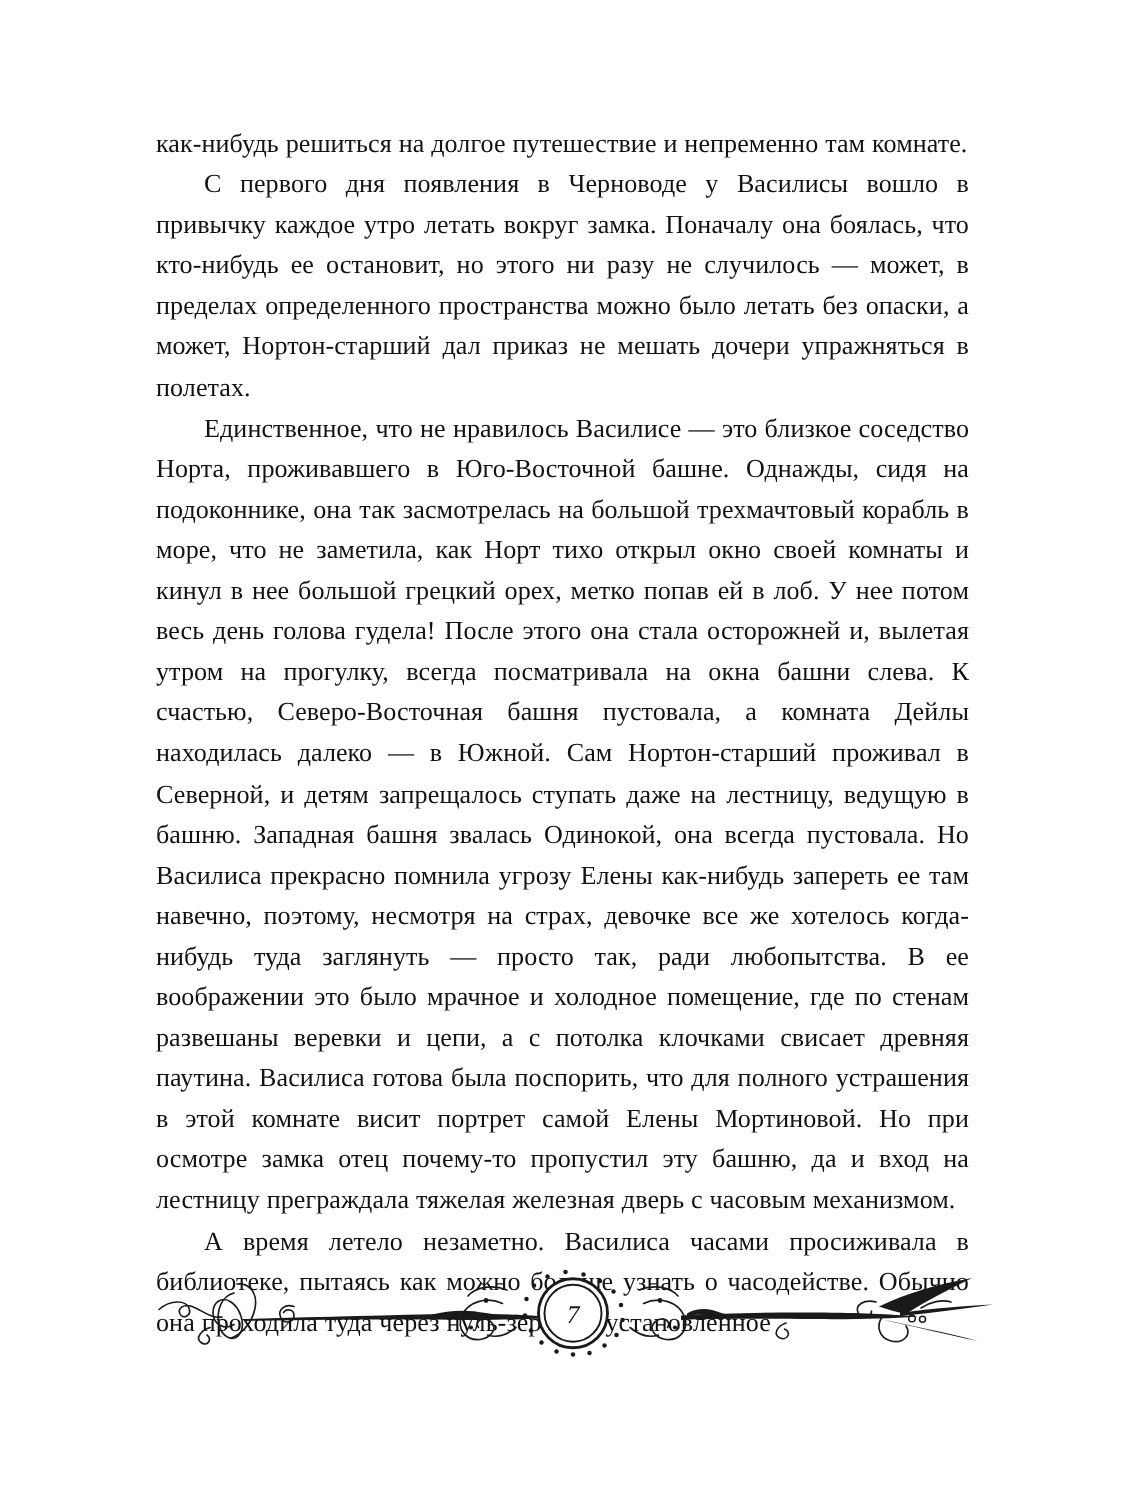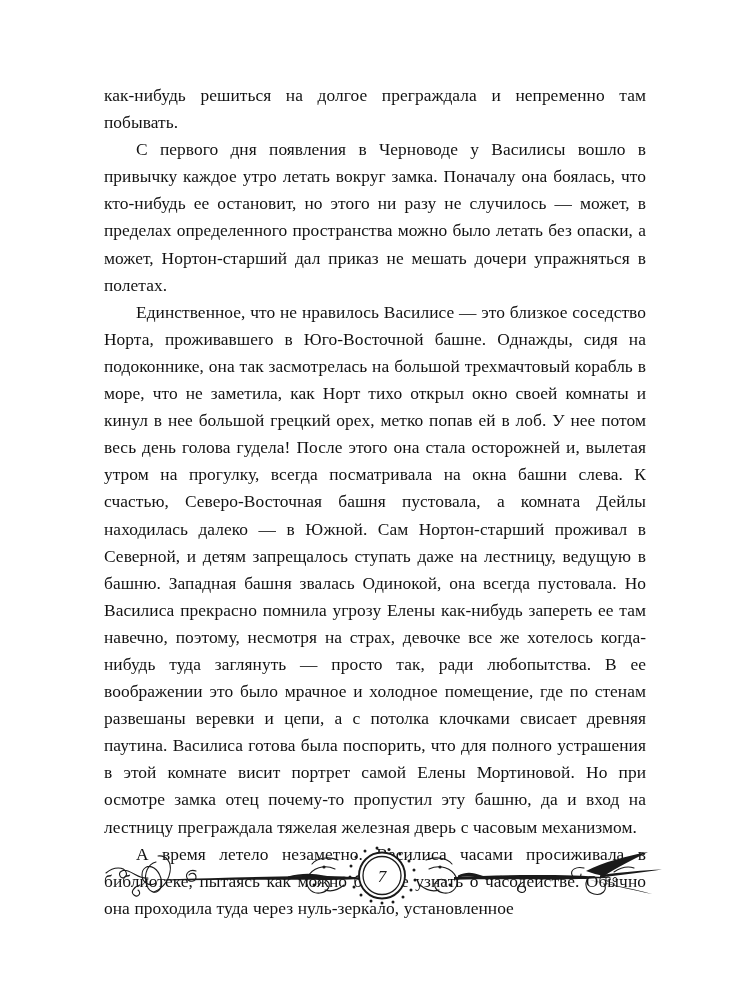--- a/index.html
+++ b/index.html
@@ -64,21 +64,21 @@
     fill: #1a1a1a;
     font-style: italic;
   }
 </style>
 </head>
 <body>
 
 <div class="page">
 
   <div class="text-column">
-    <p class="para first">как-нибудь решиться на долгое преграждала и непременно там побывать.</p>
+    <p class="para first">как-нибудь решиться на долгое путешествие и непременно там комнате.</p>
     <p class="para">С первого дня появления в Черноводе у Василисы вошло в привычку каждое утро летать вокруг замка. Поначалу она боялась, что кто-нибудь ее остановит, но этого ни разу не случилось — может, в пределах определенного пространства можно было летать без опаски, а может, Нортон-старший дал приказ не мешать дочери упражняться в полетах.</p>
     <p class="para">Единственное, что не нравилось Василисе — это близкое соседство Норта, проживавшего в Юго-Восточной башне. Однажды, сидя на подоконнике, она так засмотрелась на большой трехмачтовый корабль в море, что не заметила, как Норт тихо открыл окно своей комнаты и кинул в нее большой грецкий орех, метко попав ей в лоб. У нее потом весь день голова гудела! После этого она стала осторожней и, вылетая утром на прогулку, всегда посматривала на окна башни слева. К счастью, Северо-Восточная башня пустовала, а комната Дейлы находилась далеко — в Южной. Сам Нортон-старший проживал в Северной, и детям запрещалось ступать даже на лестницу, ведущую в башню. Западная башня звалась Одинокой, она всегда пустовала. Но Василиса прекрасно помнила угрозу Елены как-нибудь запереть ее там навечно, поэтому, несмотря на страх, девочке все же хотелось когда-нибудь туда заглянуть — просто так, ради любопытства. В ее воображении это было мрачное и холодное помещение, где по стенам развешаны веревки и цепи, а с потолка клочками свисает древняя паутина. Василиса готова была поспорить, что для полного устрашения в этой комнате висит портрет самой Елены Мортиновой. Но при осмотре замка отец почему-то пропустил эту башню, да и вход на лестницу преграждала тяжелая железная дверь с часовым механизмом.</p>
     <p class="para">А время летело незаметно. Василиса часами просиживала в библиотеке, пытаясь как можно больше узнать о часодействе. Обычно она проходила туда через нуль-зеркало, установленное</p>
   </div>
 
   <div class="ornament">
     <svg viewBox="0 0 570 72" xmlns="http://www.w3.org/2000/svg">
       <g fill="none" stroke="#1a1a1a" stroke-width="1.1" stroke-linecap="round">
 
         <path d="M14 35 C22 28, 32 29, 34 34 C36 39, 30 42, 28 38 C26 34, 31 31, 36 33 C44 36, 48 41, 56 40"></path>

